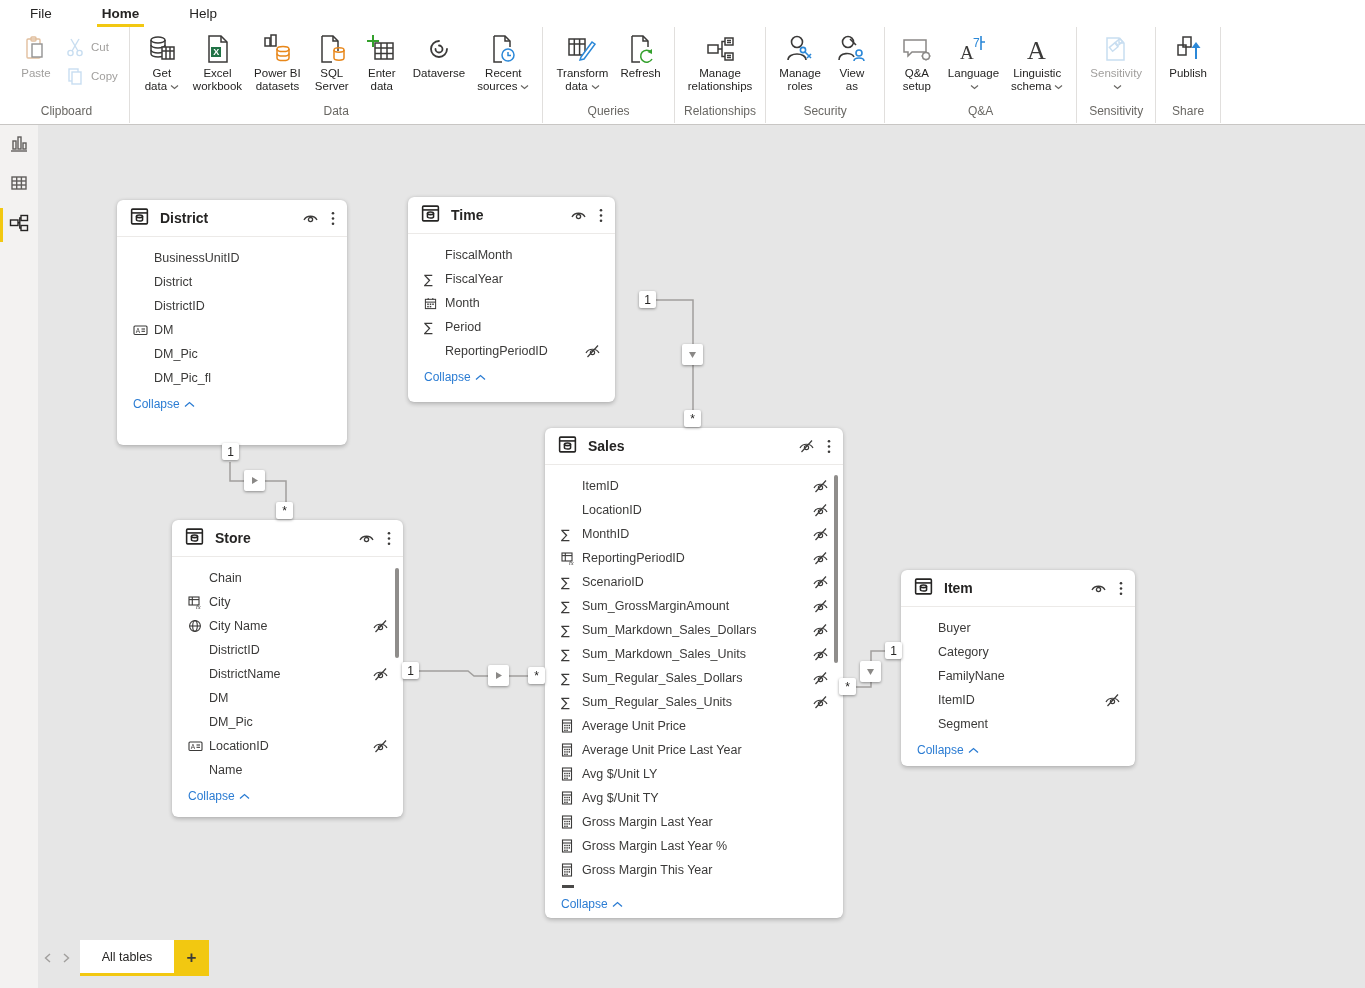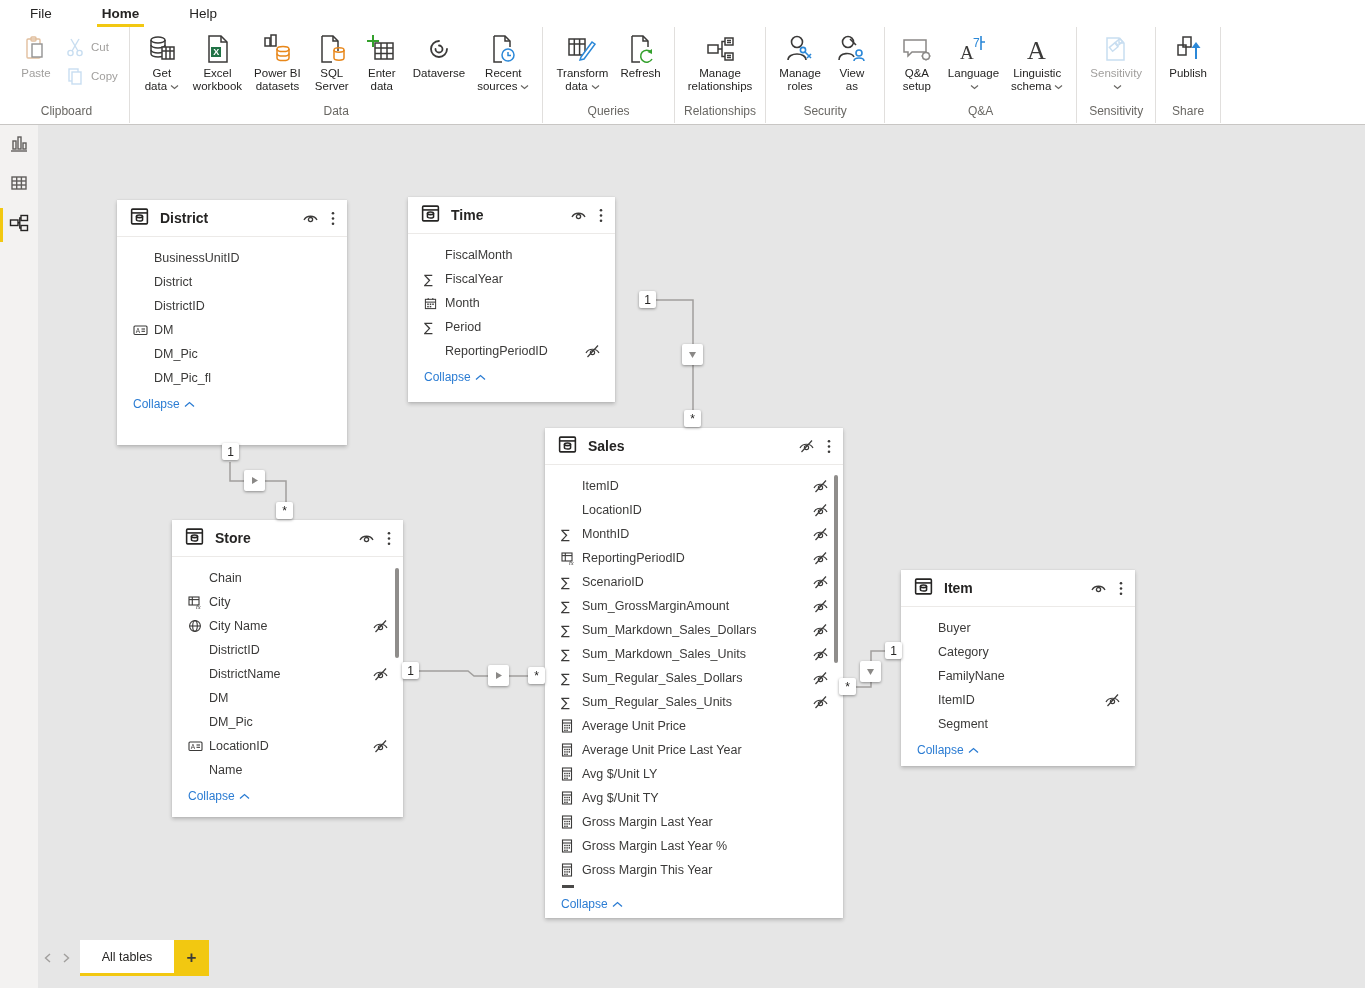--- a/index.html
+++ b/index.html
@@ -33,21 +33,21 @@
   .side-item.active::before{content:'';position:absolute;left:0;top:3px;bottom:3px;width:3px;background:#f2c811;}
   
   .canvas{position:absolute;left:38px;top:125px;width:1327px;height:863px;background:#e6e6e6;}
   .connectors{position:absolute;left:0;top:0;z-index:1;}
   .rel-badge{position:absolute;width:17px;height:17px;background:#fff;border-radius:2px;z-index:6;
              box-shadow:0 1px 3px rgba(0,0,0,.4);display:flex;align-items:center;justify-content:center;
              font-size:12px;color:#252423;}
   .rel-arrow{position:absolute;width:21px;height:21px;background:#fff;border-radius:2px;z-index:6;
              box-shadow:0 1px 3px rgba(0,0,0,.4);display:flex;align-items:center;justify-content:center;}
   
-  .table-card{position:absolute;background:#fff;border-radius:0;z-index:4;
+  .table-card{position:absolute;background:#fff;border-radius:6px;z-index:4;
               box-shadow:0 1.5px 4px rgba(0,0,0,.22),0 0 1px rgba(0,0,0,.12);}
   .card-header{height:36px;display:flex;align-items:center;padding:0 10px 0 12px;
                border-bottom:1px solid #eceae8;}
   .card-title{font-weight:bold;font-size:14px;color:#252423;flex:1;margin-left:10px;}
   .hdr-eye{display:flex;align-items:center;margin-right:10px;}
   .hdr-more{display:flex;align-items:center;padding:0 2px;}
   .fields{padding:9px 0 0;}
   .field-row{height:24px;display:flex;align-items:center;padding:0 14px 0 16px;}
   .f-icon{width:21px;display:flex;align-items:center;color:#3b3a39;}
   .f-name{font-size:12.5px;color:#3b3a39;flex:1;white-space:nowrap;overflow:hidden;}

